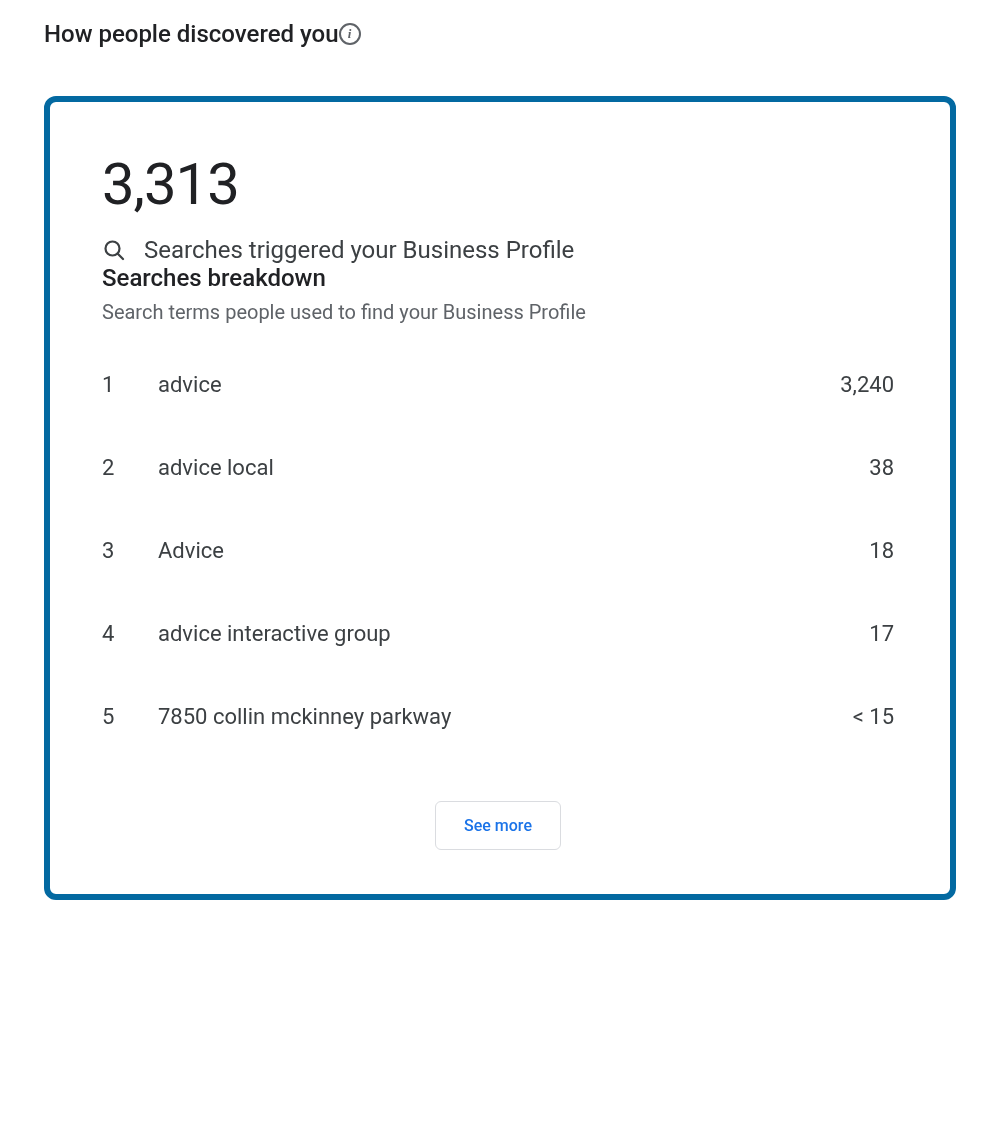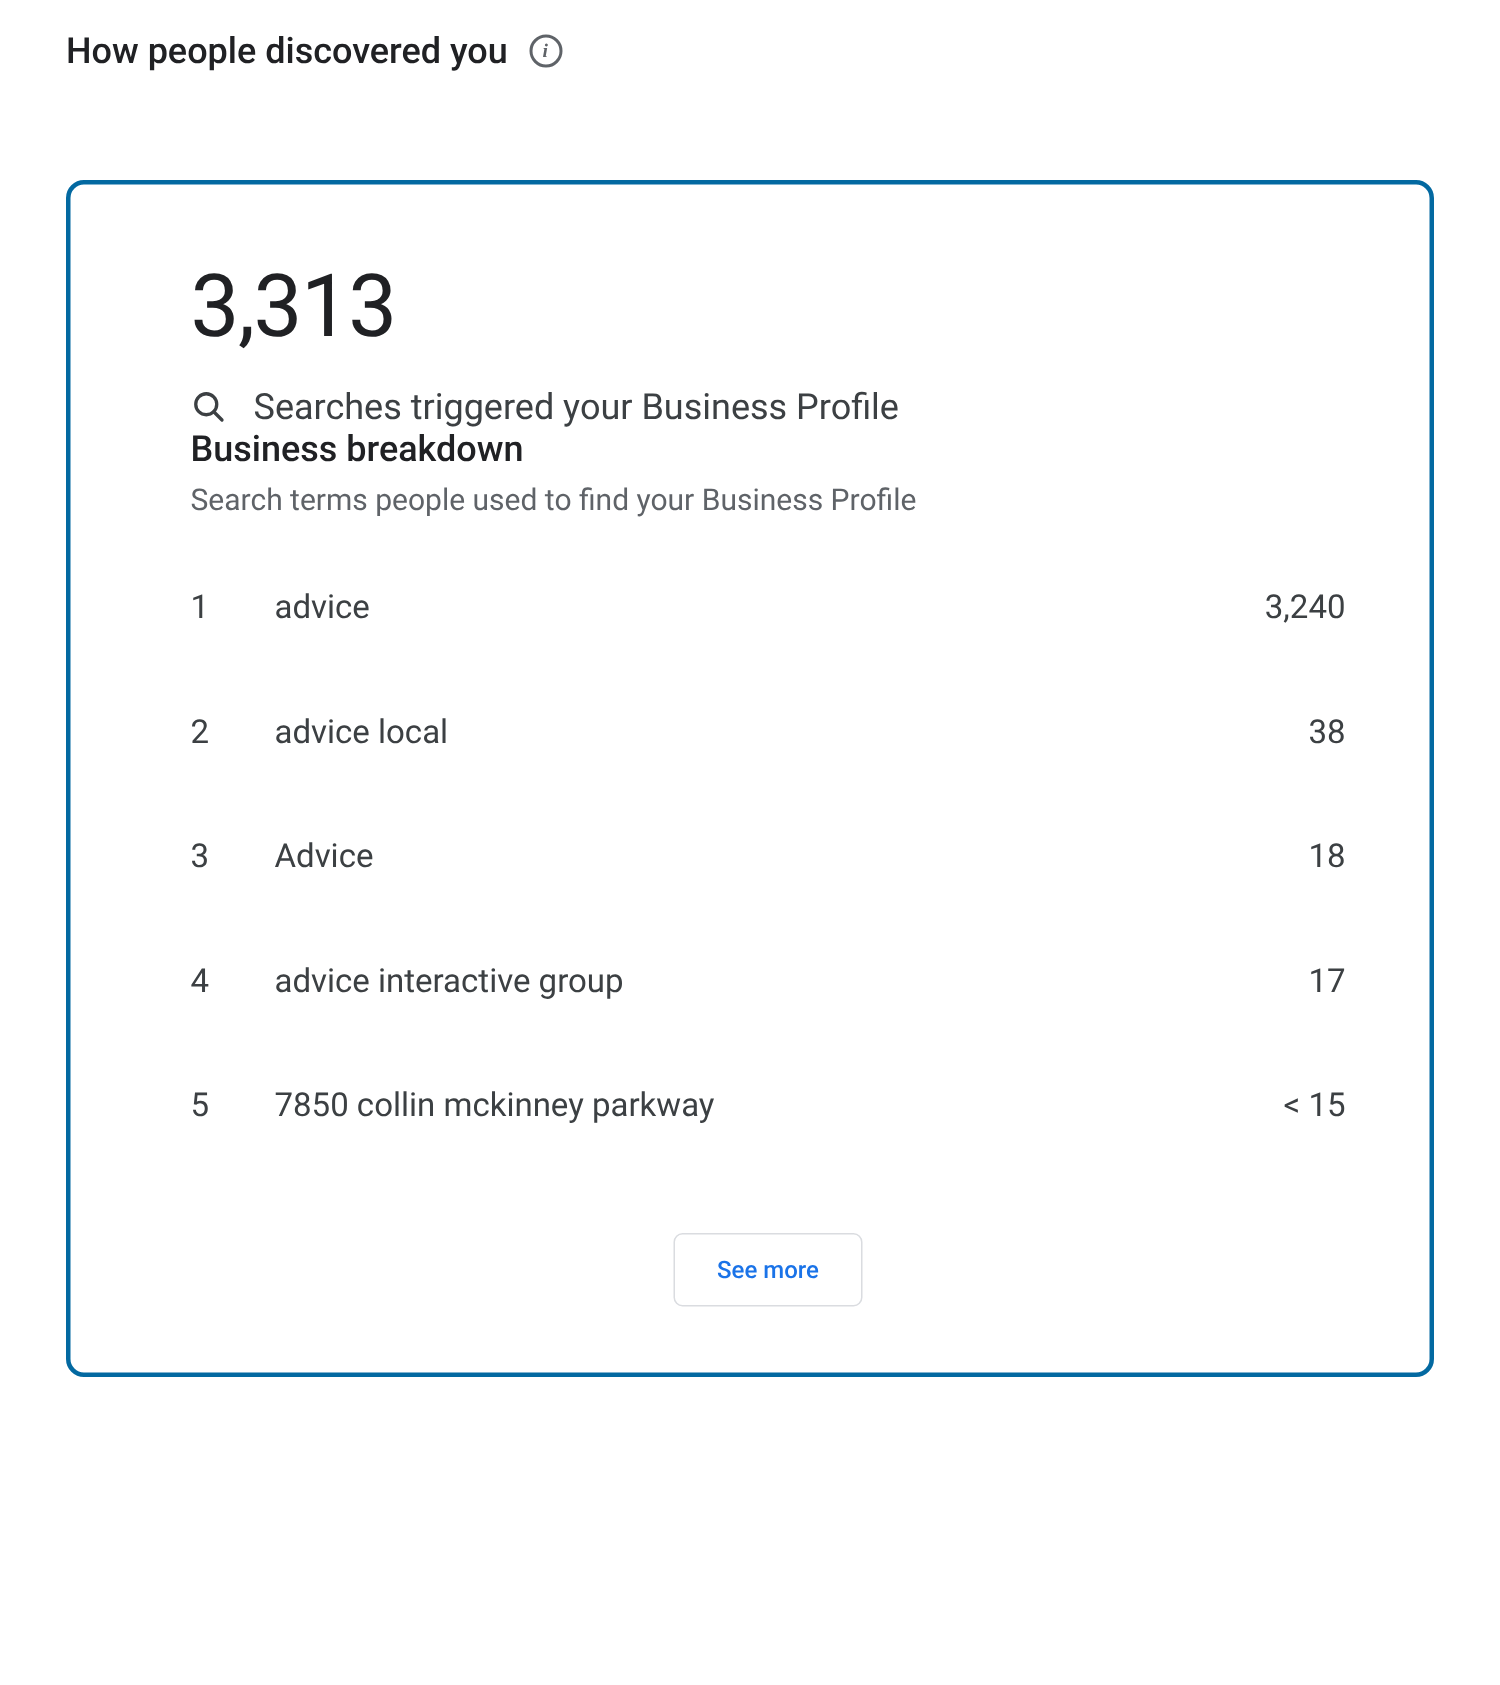--- a/index.html
+++ b/index.html
@@ -9,22 +9,21 @@
     }
     body {
       font-family: 'Google Sans', Roboto, Arial, sans-serif;
       background: #ffffff;
       color: #202124;
       padding: 20px 44px;
     }
     .header-row {
       display: flex;
       align-items: center;
-      gap: 14px;
-      margin-bottom: 72px;
+      margin-bottom: 48px;
     }
     .header-title {
       font-size: 24px;
       font-weight: 500;
       color: #202124;
       letter-spacing: 0;
     }
     .info-icon {
       width: 22px;
       height: 22px;
@@ -34,23 +33,23 @@
       align-items: center;
       justify-content: center;
       font-family: Georgia, serif;
       font-style: italic;
       font-weight: bold;
       font-size: 13px;
       color: #5f6368;
       cursor: pointer;
     }
     .card {
-      border: 3px solid #0369a1;
+      border: 6px solid #0369a1;
       border-radius: 12px;
-      padding: 48px 56px 44px 80px;
+      padding: 48px 56px 44px 52px;
     }
     .big-number {
       font-size: 58px;
       font-weight: 400;
       color: #202124;
       letter-spacing: -1px;
       margin-bottom: 18px;
     }
     .subtitle-row {
       display: flex;
@@ -132,21 +131,21 @@
   <div class="subtitle-row">
     <span class="search-icon">
       <svg viewBox="0 0 24 24" fill="none" stroke="#3c4043" stroke-width="2.2">
         <circle cx="10.5" cy="10.5" r="7"></circle>
         <line x1="21" y1="21" x2="15.5" y2="15.5" stroke-linecap="round"></line>
       </svg>
     </span>
     <span class="subtitle-text">Searches triggered your Business Profile</span>
   </div>
 
-  <div class="breakdown-title">Business breakdown</div>
+  <div class="breakdown-title">Searches breakdown</div>
   <div class="breakdown-subtitle">Search terms people used to find your Business Profile</div>
 
   <div class="term-list">
     <div class="term-row">
       <span class="term-rank">1</span>
       <span class="term-text">advice</span>
       <span class="term-count">3,240</span>
     </div>
     <div class="term-row">
       <span class="term-rank">2</span>

